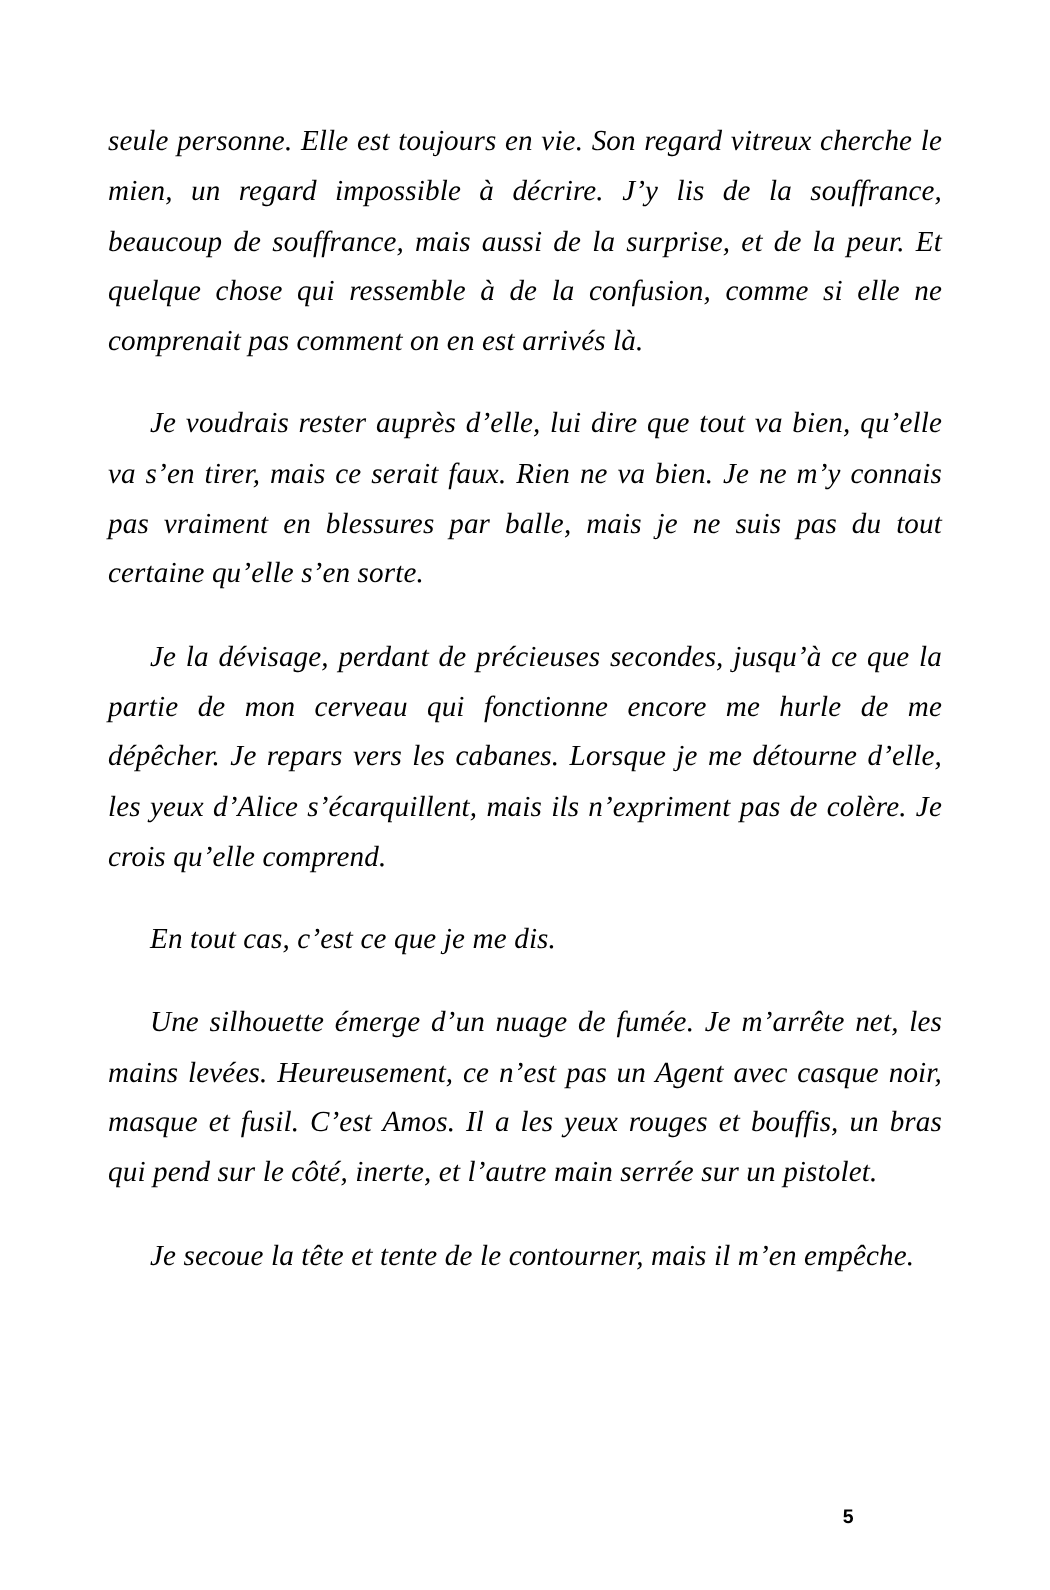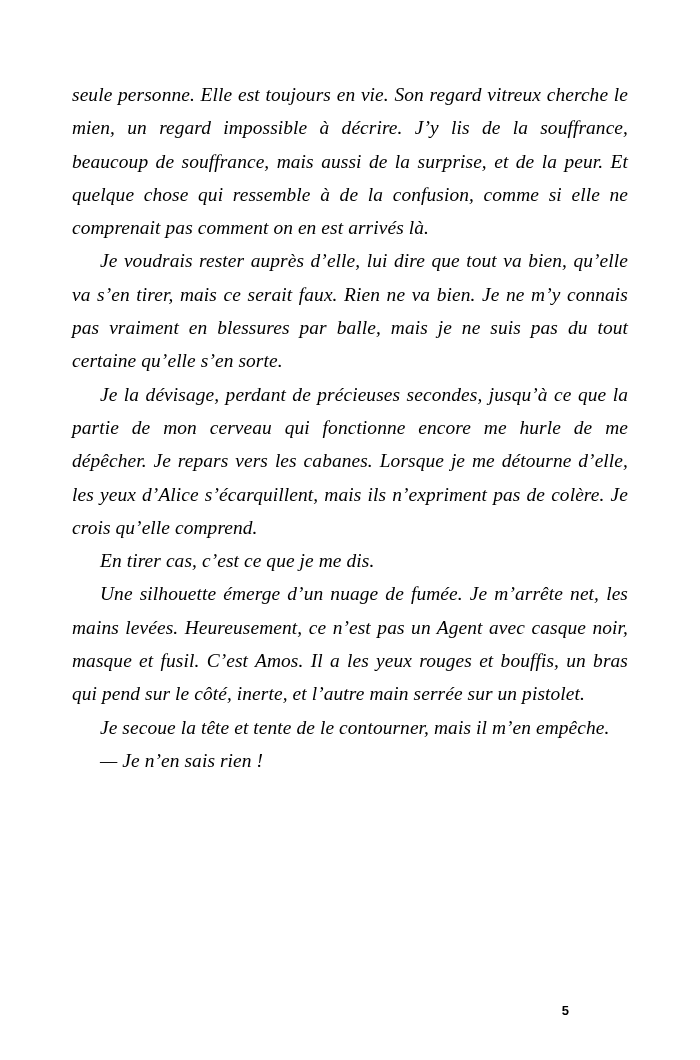--- a/index.html
+++ b/index.html
@@ -30,39 +30,39 @@
     margin: 0;
     font-style: italic;
     font-size: 19.4px;
     line-height: 33.3px;
     text-align: justify;
     text-justify: inter-word;
     letter-spacing: 0.1px;
   }
   .para.indent {
     text-indent: 28px;
+    margin-top: 22px;
   }
   .page-number {
     position: absolute;
     right: 55px;
     bottom: 42px;
     font-family: "Liberation Sans", sans-serif;
     font-size: 13px;
     font-weight: bold;
     color: #000000;
     letter-spacing: 0;
   }
 </style>
 </head>
 <body>
 
 <div class="page">
   <div class="text-block">
     <p class="para">seule personne. Elle est toujours en vie. Son regard vitreux cherche le mien, un regard impossible à décrire. J’y lis de la souffrance, beaucoup de souffrance, mais aussi de la surprise, et de la peur. Et quelque chose qui ressemble à de la confusion, comme si elle ne comprenait pas comment on en est arrivés là.</p>
     <p class="para indent">Je voudrais rester auprès d’elle, lui dire que tout va bien, qu’elle va s’en tirer, mais ce serait faux. Rien ne va bien. Je ne m’y connais pas vraiment en blessures par balle, mais je ne suis pas du tout certaine qu’elle s’en sorte.</p>
     <p class="para indent">Je la dévisage, perdant de précieuses secondes, jusqu’à ce que la partie de mon cerveau qui fonctionne encore me hurle de me dépêcher. Je repars vers les cabanes. Lorsque je me détourne d’elle, les yeux d’Alice s’écarquillent, mais ils n’expriment pas de colère. Je crois qu’elle comprend.</p>
-    <p class="para indent">En tirer cas, c’est ce que je me dis.</p>
+    <p class="para indent">En tout cas, c’est ce que je me dis.</p>
     <p class="para indent">Une silhouette émerge d’un nuage de fumée. Je m’arrête net, les mains levées. Heureusement, ce n’est pas un Agent avec casque noir, masque et fusil. C’est Amos. Il a les yeux rouges et bouffis, un bras qui pend sur le côté, inerte, et l’autre main serrée sur un pistolet.</p>
     <p class="para indent">Je secoue la tête et tente de le contourner, mais il m’en empêche.</p>
-    <p class="para indent">— Je n’en sais rien !</p>
   </div>
   <div class="page-number">5</div>
 </div>
 
 </body></html>

